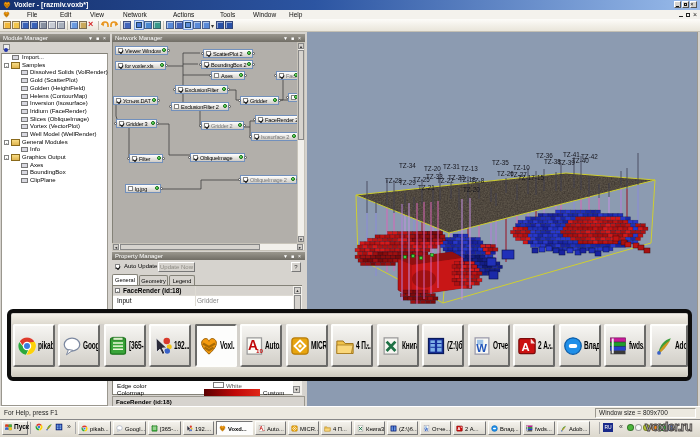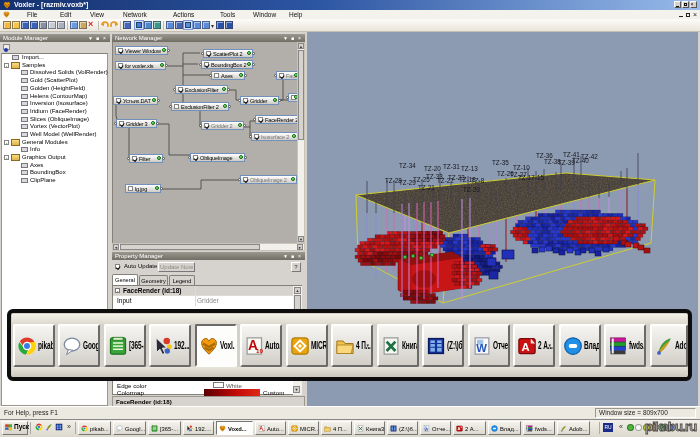--- a/index.html
+++ b/index.html
@@ -1437,12 +1437,12 @@
 <div class="bb" style="left:649.5px;width:38px;z-index:52">
     <span class="ti" style="left:2px">
       <svg width="20" height="20" viewBox="0 0 16 16" style="display:block">
         <path d="M3.5,13.5 C4.5,7.5 8.5,3 13.5,1.8 C11.5,6 8,11 4.8,13.2 Z" fill="#3a9e3a"></path>
         <path d="M3.5,13.5 C5.5,9.5 9,5.5 13,3.5 C10.5,7.5 7.5,11.5 4.5,13.5 Z" fill="#e8951b" opacity="0.85"></path>
         <circle cx="4" cy="13.5" r="1.5" fill="#3a62c8"></circle>
       </svg>
     </span>
     <span class="bbt" style="left:23px;font-weight:bold">Adob...</span>
   </div>
-<div class="ab txt" style="left:645px;top:419px;font-size:13px;font-weight:bold;letter-spacing:-0.8px;color:#b4b0ac;-webkit-text-stroke:0.8px #4a4644;z-index:60">pikabu.ru</div>
+<div class="ab txt" style="left:645px;top:419px;font-size:13px;font-weight:bold;letter-spacing:-0.8px;color:#b4b0ac;-webkit-text-stroke:0.8px #4a4644;z-index:60">voxler.ru</div>
 </body></html>

